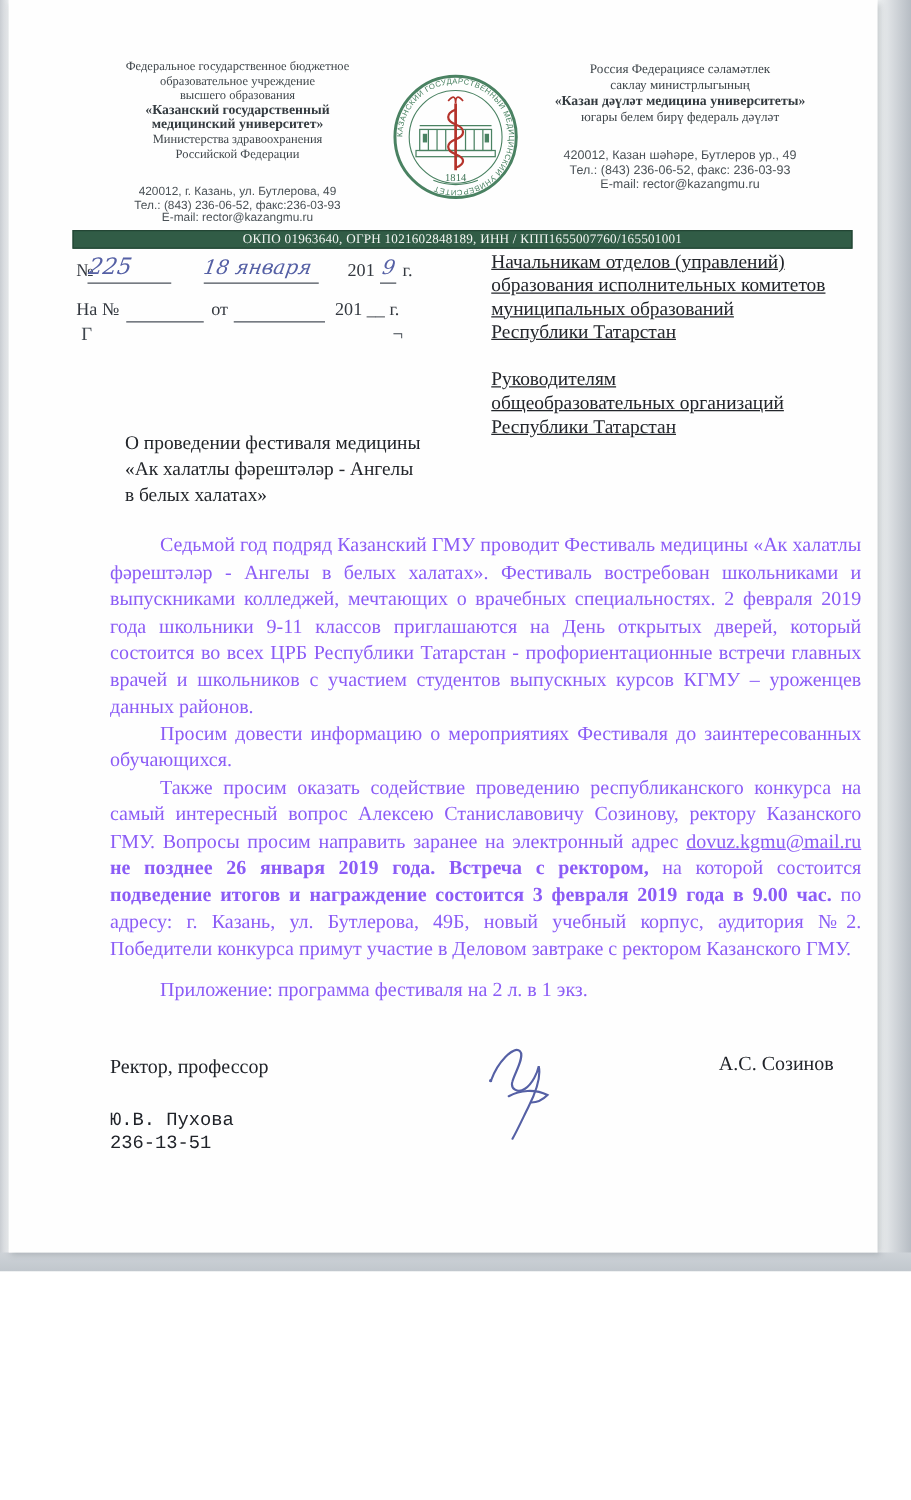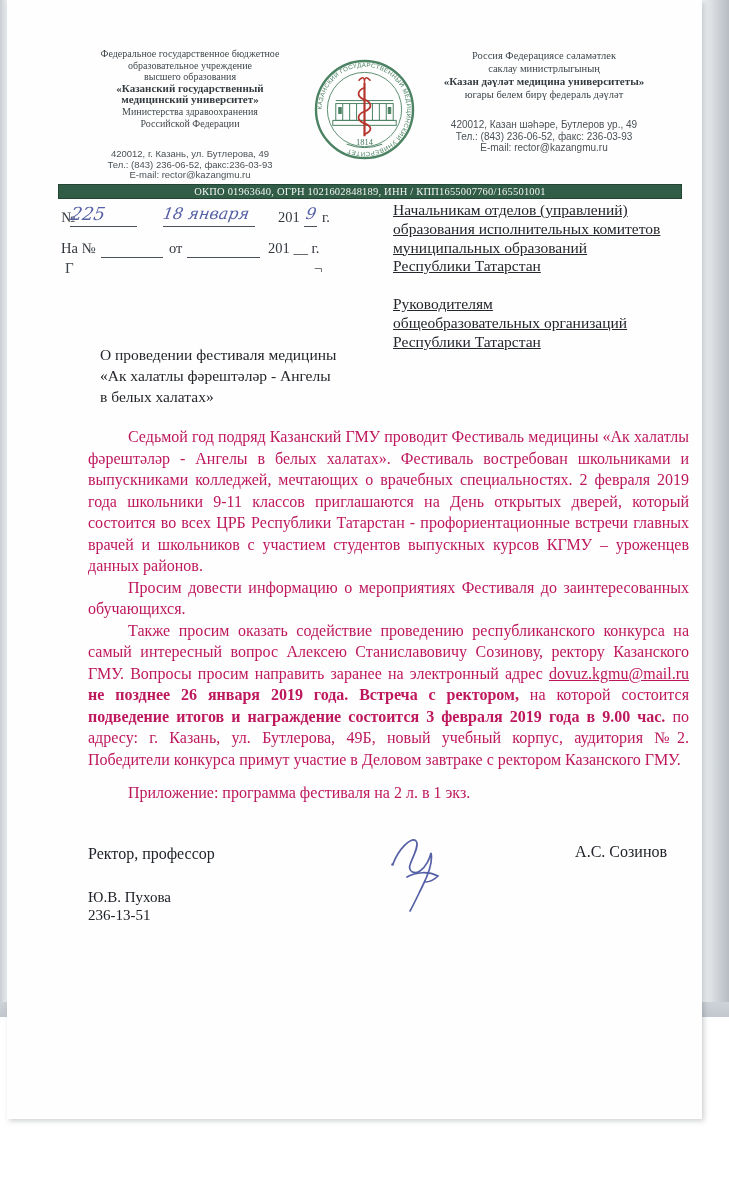--- a/index.html
+++ b/index.html
@@ -6,21 +6,21 @@
   html,body { width:729px; height:1200px; }
   body { position:relative; background:#ffffff; font-family:"Liberation Serif", serif; color:#26292e; overflow:hidden; }
 
   
   .band-left  { position:absolute; left:0; top:0; width:7px; height:1016px;
                 background:linear-gradient(to right,#c9cdd2,#edeff1); }
   .band-right { position:absolute; right:0; top:0; width:27px; height:1016px;
                 background:linear-gradient(to right,#f1f3f4,#b6bcc3); }
   .band-bottom{ position:absolute; left:0; top:1002px; width:729px; height:15px;
                 background:linear-gradient(to bottom,#ced3d8,#c1c7cd); }
-  .scan-page  { position:absolute; left:7px; top:0; width:695px; height:1119px;
+  .scan-page  { position:absolute; left:7px; top:0; width:695px; height:1002px;
                 background:#fefefe; box-shadow:2px 2px 5px rgba(60,70,80,.25); }
 
   
   .hdr-left  { position:absolute; left:48px;  top:48px; width:270px; text-align:center;
                font-size:10px; line-height:11.6px; color:#3f464b; }
   .hdr-right { position:absolute; left:394px; top:49px; width:286px; text-align:center;
                font-size:10.5px; line-height:13px; color:#3f464b; }
   .hdr-line.bold { font-weight:bold; font-size:11px; color:#343b40; }
   .hdr-contact { margin-top:20px; font-family:"Liberation Sans", sans-serif;
                  font-size:9.5px; line-height:10.6px; color:#4a5156; }
@@ -46,34 +46,34 @@
   .addressee { position:absolute; left:386px; top:201px; width:302px;
                font-size:15.5px; line-height:18.8px; color:#23262b;text-decoration:underline; }
   .addressee .gap { height:19px; }
 
   
   .subject { position:absolute; left:93px; top:344px; width:270px;
              font-size:15.5px; line-height:21px; color:#23262b; }
 
   
   .body-text { position:absolute; left:81px; top:426px; width:601px;
-               font-size:16px; line-height:21.5px; text-align:justify; color:#be185d; }
+               font-size:16px; line-height:21.5px; text-align:justify; color:#8b5cf6; }
   .body-text p { text-indent:40px; }
   .attachment { margin-top:12px; text-indent:0; text-align:left; }
   .b { font-weight:bold; }
   .u { text-decoration:underline; }
 
   
   .sig-row { position:absolute; left:81px; top:845px; width:601px; font-size:16px;
              color:#202329; }
   .sig-role { position:absolute; left:0; top:0; }
   .sig-name { position:absolute; right:22px; top:-2px; }
   .sig-mark { position:absolute; left:378px; top:820px; width:64px; height:92px; }
   .executor { position:absolute; left:81px; top:888px; font-size:15px;
-              line-height:18px; color:#202329; }
+              line-height:18px; color:#202329;font-family:Liberation Mono, monospace; }
 </style>
 </head>
 <body>
 
 <div class="band-left"></div>
 <div class="band-right"></div>
 <div class="band-bottom"></div>
 
 <div class="scan-page">
 

